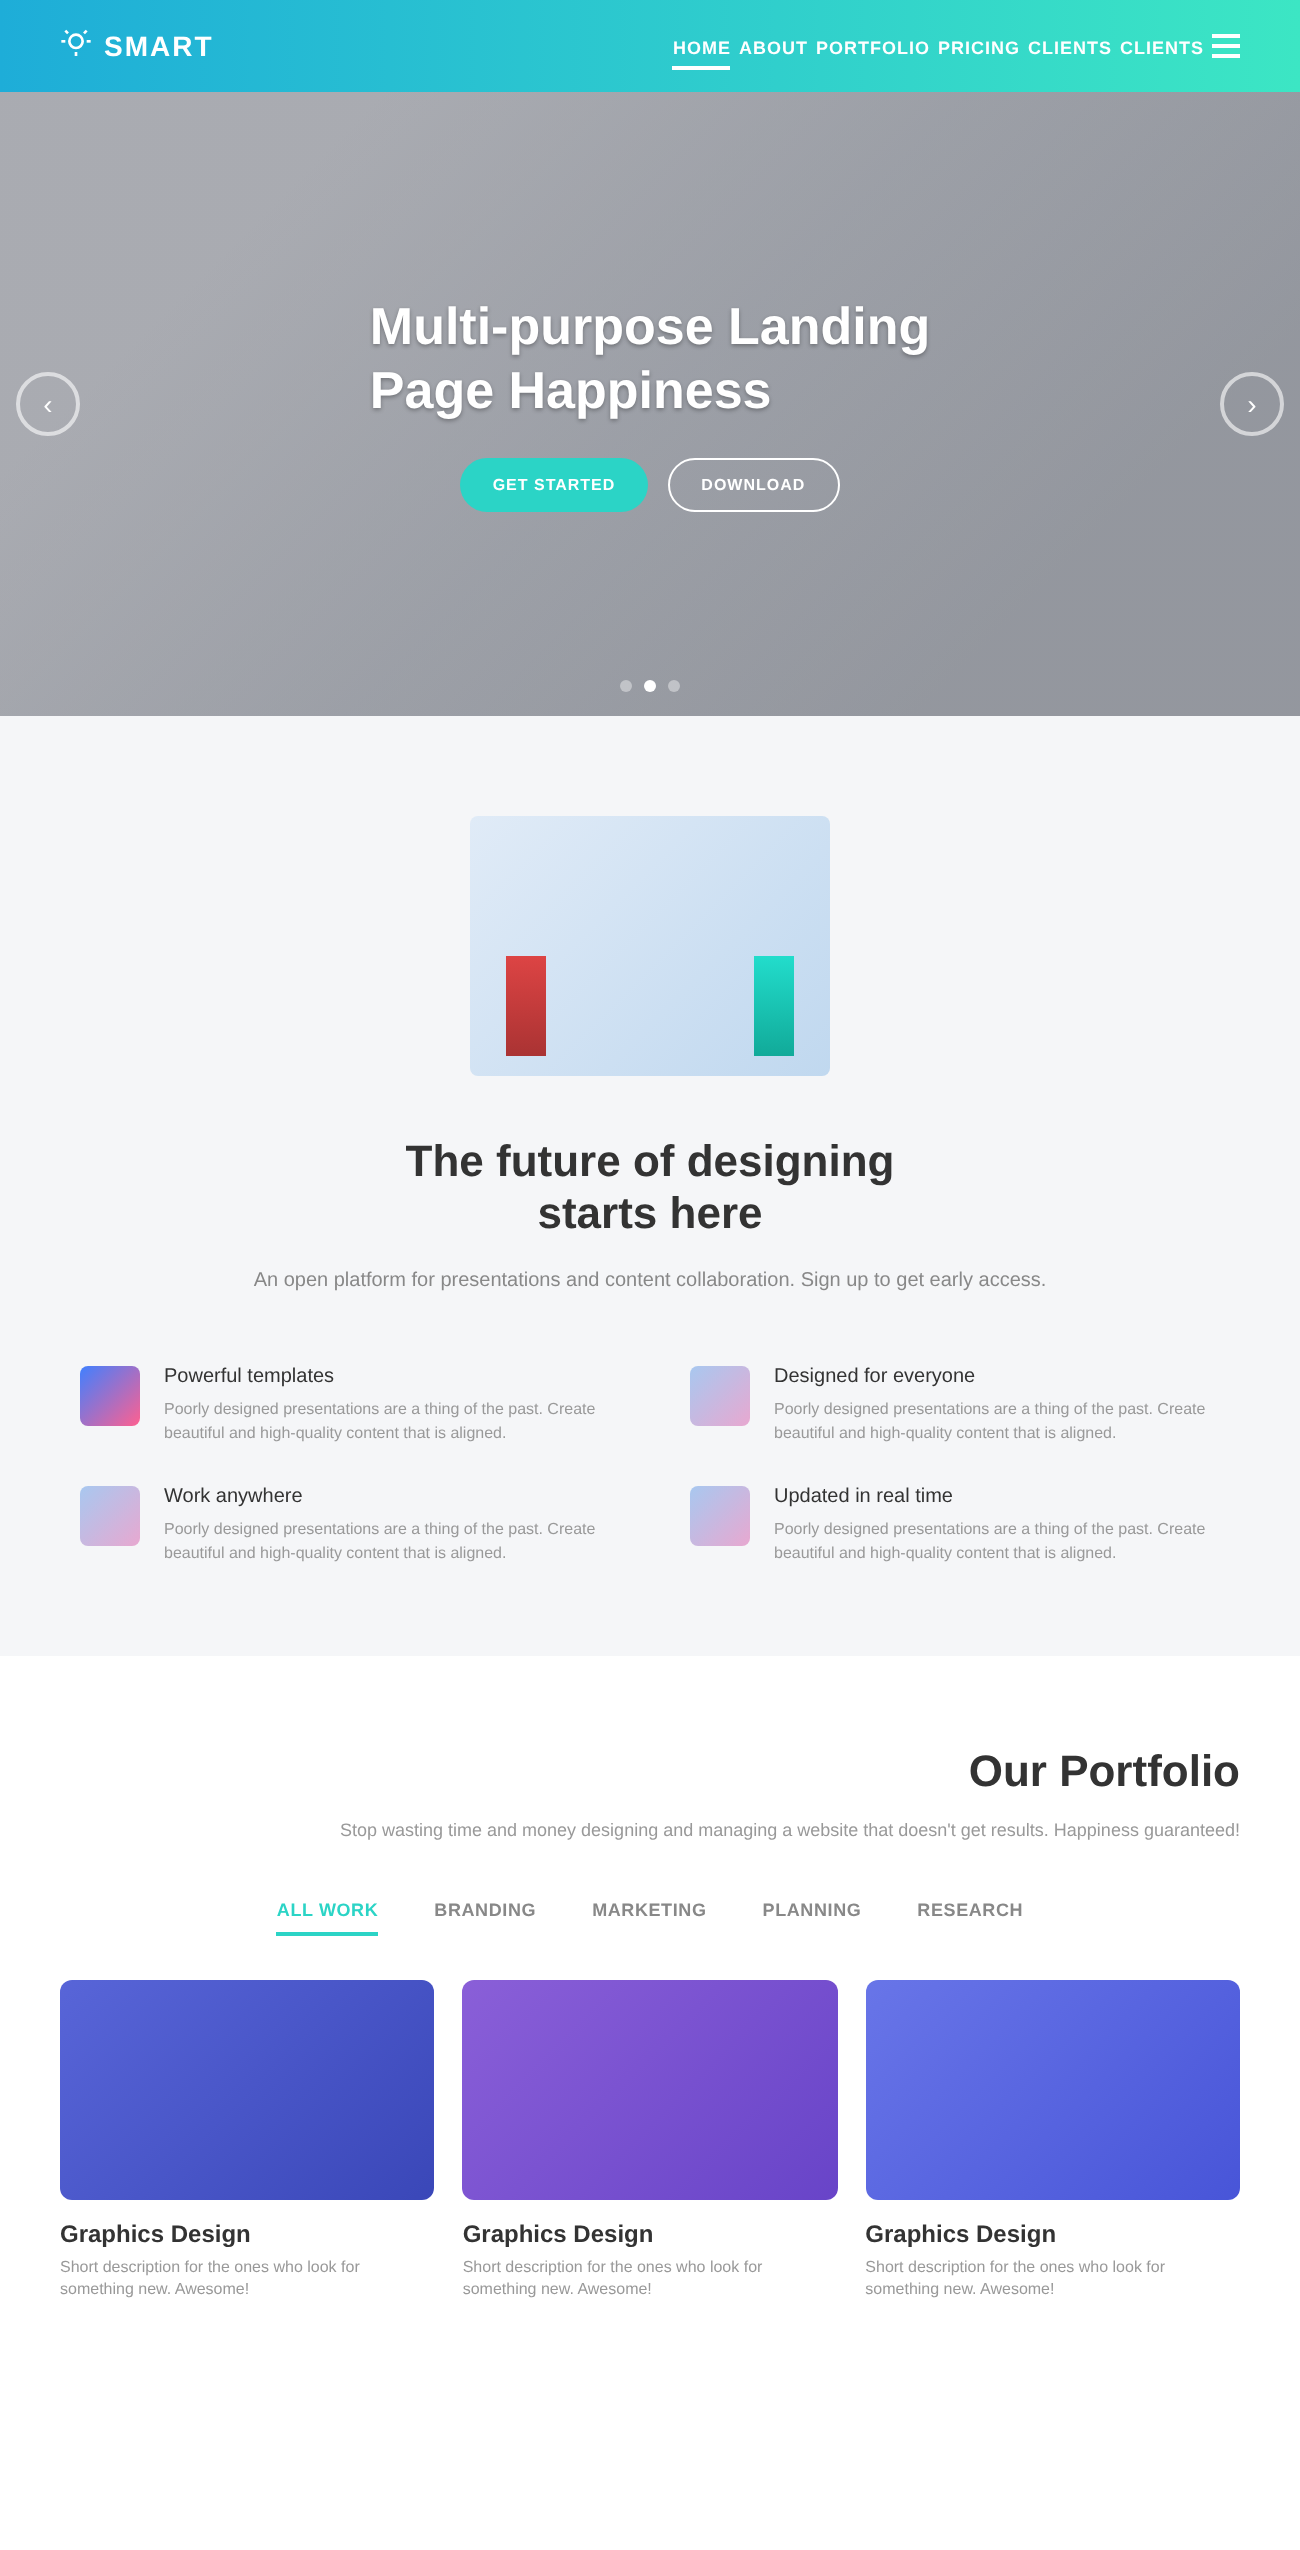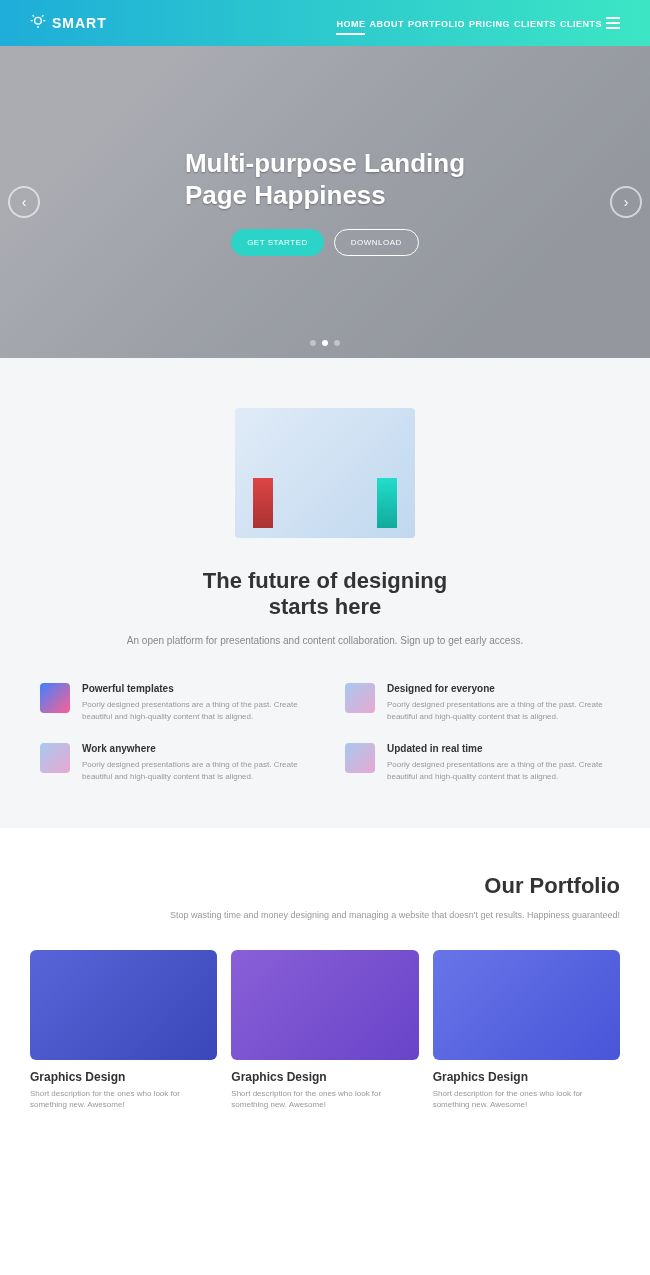--- a/index.html
+++ b/index.html
@@ -8,41 +8,41 @@
 .logo{display:flex;align-items:center;color:#fff;font-weight:600;font-size:14px;letter-spacing:1px}
 .logo-icon{margin-right:6px}
 .nav{display:flex;align-items:flex-end;gap:4px}
 .nav a{color:#fff;text-decoration:none;font-size:9px;font-weight:600;letter-spacing:0.5px;position:relative}
 .nav a.active::after{content:'';position:absolute;bottom:-6px;left:0;right:0;height:2px;background:#fff}
 .hamburger{display:flex;flex-direction:column;gap:3px;cursor:pointer}
 .hamburger span{width:14px;height:2px;background:#fff}
 .hero{height:312px;background:linear-gradient(rgba(80,80,90,0.35),rgba(80,80,90,0.35)),linear-gradient(135deg,#d9dce0 20%,#c5cad0 50%,#b8bdc3 80%);position:relative;display:flex;flex-direction:column;align-items:center;justify-content:center;color:#fff}
 .hero h1{font-size:26px;font-weight:700;text-align:left;line-height:1.2;margin-bottom:18px;text-shadow:0 1px 2px rgba(0,0,0,0.3)}
 .hero-btns{display:flex;gap:10px}
-.btn{padding:8px 16px;border-radius:18px;font-size:8px;font-weight:400;letter-spacing:0.5px;cursor:pointer;border:none}
+.btn{padding:8px 16px;border-radius:18px;font-size:8px;font-weight:700;letter-spacing:0.5px;cursor:pointer;border:none}
 .btn-primary{background:#2bd4c6;color:#fff}
 .btn-outline{background:transparent;border:1.5px solid #fff;color:#fff}
 .arrow{position:absolute;top:50%;transform:translateY(-50%);width:32px;height:32px;border:2px solid rgba(255,255,255,0.6);border-radius:50%;display:flex;align-items:center;justify-content:center;color:#fff;cursor:pointer;font-size:14px}
 .arrow-left{left:8px}
 .arrow-right{right:8px}
 .dots{position:absolute;bottom:12px;display:flex;gap:6px}
 .dot{width:6px;height:6px;border-radius:50%;background:rgba(255,255,255,0.4)}
 .dot.active{background:#fff}
 .about{background:#f5f6f8;padding:50px 40px 45px;text-align:center}
 .illus{width:180px;height:130px;margin:0 auto 30px;background:linear-gradient(135deg,#e0ebf7,#c0d8ef);border-radius:4px;position:relative}
 .illus::before,.illus::after{content:'';position:absolute;background:#5ba8e0}
 .illus::before{width:20px;height:50px;left:18px;bottom:10px;background:linear-gradient(#d44,#a33)}
 .illus::after{width:20px;height:50px;right:18px;bottom:10px;background:linear-gradient(#2dc,#1a9)}
 .about h2{font-size:22px;font-weight:700;line-height:1.2;margin-bottom:12px}
 .about-sub{font-size:10px;color:#888;margin-bottom:35px;line-height:1.5}
 .features{display:grid;grid-template-columns:1fr 1fr;gap:20px 40px;text-align:left}
 .feature{display:flex;gap:12px}
 .ficon{width:30px;height:30px;flex-shrink:0;background:linear-gradient(135deg,#a8c8f0,#e8a8d0);border-radius:4px}
 .ficon.f1{background:linear-gradient(135deg,#4080ff,#ff6090)}
-.feature h3{font-size:10px;font-weight:700;margin-bottom:5px}
+.feature h3{font-size:10px;font-weight:400;margin-bottom:5px}
 .feature p{font-size:8px;color:#999;line-height:1.5}
 .portfolio{background:#fff;padding:45px 30px}
 .portfolio h2{font-size:22px;font-weight:700;text-align:right;margin-bottom:10px}
 .port-sub{font-size:9px;color:#999;text-align:right;line-height:1.5;margin-bottom:28px}
 .tabs{display:flex;justify-content:center;gap:28px;margin-bottom:22px}
 .tab{font-size:9px;font-weight:600;color:#888;cursor:pointer;padding-bottom:6px;letter-spacing:0.3px}
 .tab.active{color:#2bd4c6;border-bottom:2px solid #2bd4c6}
 .cards{display:grid;grid-template-columns:repeat(3,1fr);gap:14px}
 .card-img{height:110px;border-radius:6px;margin-bottom:10px}
 .c1{background:linear-gradient(135deg,#5865d8,#3a47b8)}
@@ -136,20 +136,27 @@
           <h3>Updated in real time</h3>
           <p>Poorly designed presentations are a thing of the past. Create beautiful and high-quality content that is aligned.</p>
         </div>
     </div>
   </div>
 </div>
 
 <div class="portfolio">
   <h2>Our Portfolio</h2>
   <p class="port-sub">Stop wasting time and money designing and managing a website that doesn't get results. Happiness guaranteed!</p>
+  <div class="tabs">
+    <div class="tab active">ALL WORK</div>
+    <div class="tab">BRANDING</div>
+    <div class="tab">MARKETING</div>
+    <div class="tab">PLANNING</div>
+    <div class="tab">RESEARCH</div>
+  </div>
   <div class="cards">
     <div class="card">
       <div class="card-img c1"></div>
       <h4>Graphics Design</h4>
       <p>Short description for the ones who look for something new. Awesome!</p>
     </div>
     <div class="card">
       <div class="card-img c2"></div>
       <h4>Graphics Design</h4>
       <p>Short description for the ones who look for something new. Awesome!</p>

